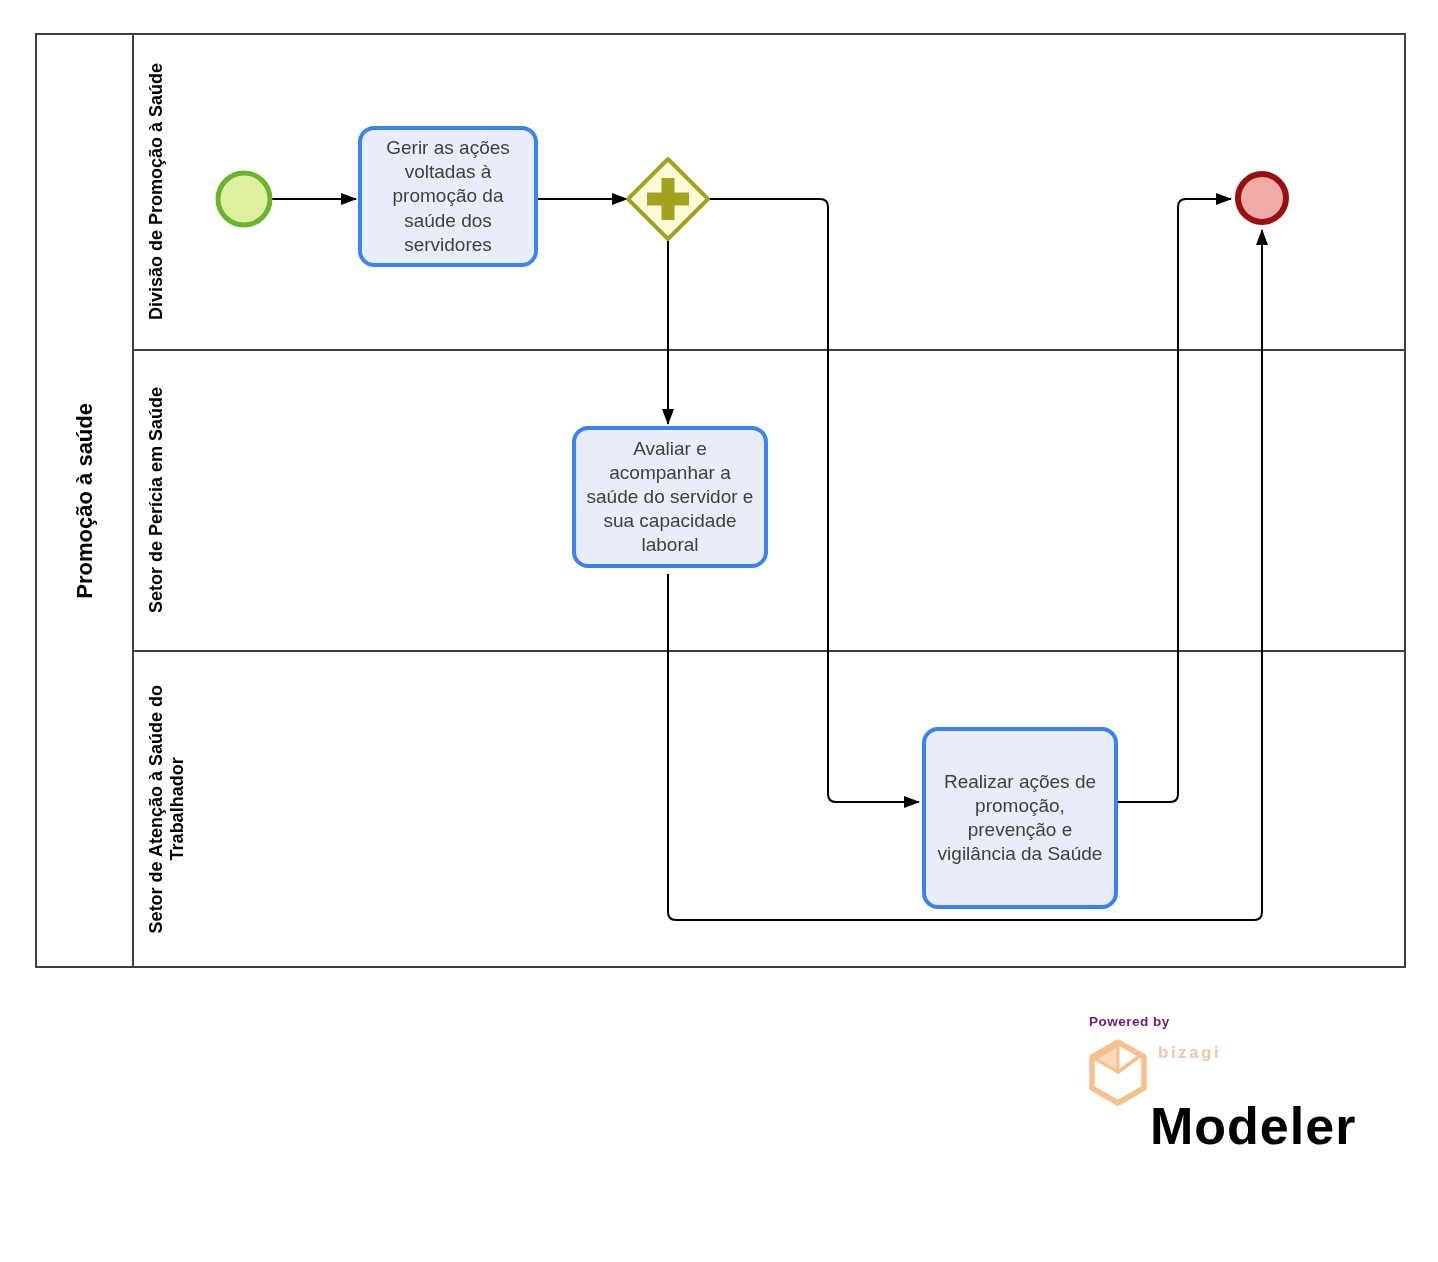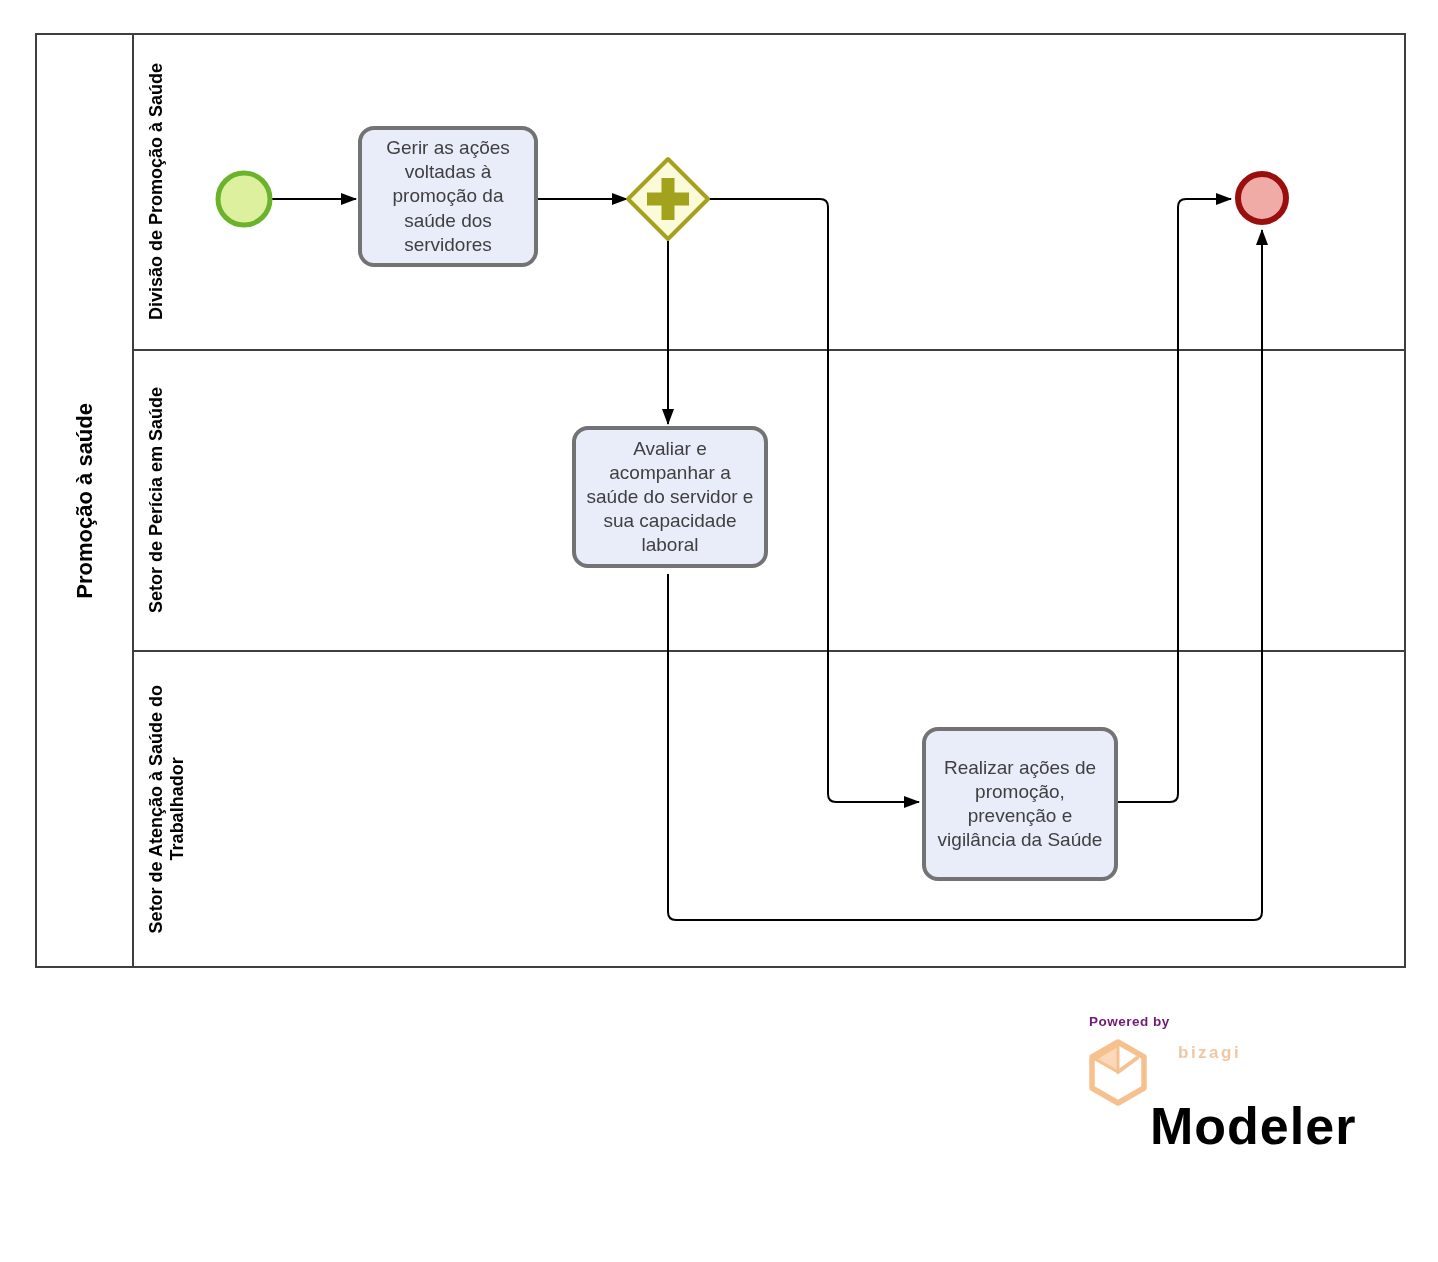--- a/index.html
+++ b/index.html
@@ -17,35 +17,35 @@
   .lanes{flex:1;display:flex;flex-direction:column;}
   .lane{position:relative;box-sizing:border-box;}
   .lane-1{height:316px;border-bottom:2px solid #3f3f3f;}
   .lane-2{height:301px;border-bottom:2px solid #3f3f3f;}
   .lane-3{flex:1;}
   .lane-label{position:absolute;left:12px;top:0;height:100%;
               display:flex;align-items:center;justify-content:center;}
   .lane-label .vtext{font-size:18px;line-height:1.18;}
 
   
-  .task{position:absolute;box-sizing:border-box;border:4px solid #737373;border-radius:16px;
+  .task{position:absolute;box-sizing:border-box;border:4px solid #3b82f6;border-radius:16px;
         background:#e9edfa;color:#3f3f3f;font-size:19px;line-height:1.27;
         display:flex;align-items:center;justify-content:center;text-align:center;
         padding:6px 9px;}
   .task-1{left:358px;top:126px;width:180px;height:141px;}
   .task-2{left:572px;top:426px;width:196px;height:142px;}
-  .task-3{left:922px;top:727px;width:196px;height:154px;}
+  .task-3{left:922px;top:727px;width:196px;height:182px;}
 
   svg.layer{position:absolute;left:0;top:0;}
 
   
   .powered{position:absolute;left:1089px;top:1014px;font-size:13.5px;color:#701a75;
            font-weight:bold;letter-spacing:0.5px;}
   .brand{position:absolute;left:1158px;top:1043px;font-size:17px;color:#eec7a4;
-         letter-spacing:2.5px;font-weight:bold;margin-left:20px;}
+         letter-spacing:2.5px;font-weight:bold;}
   .product{position:absolute;left:1150px;top:1096px;font-size:52px;font-weight:600;
            color:#000000;letter-spacing:1px;}
   .brand-icon{position:absolute;left:1087px;top:1038px;}
 </style>
 </head>
 <body>
 
 <div class="canvas">
 
   <div class="pool">

